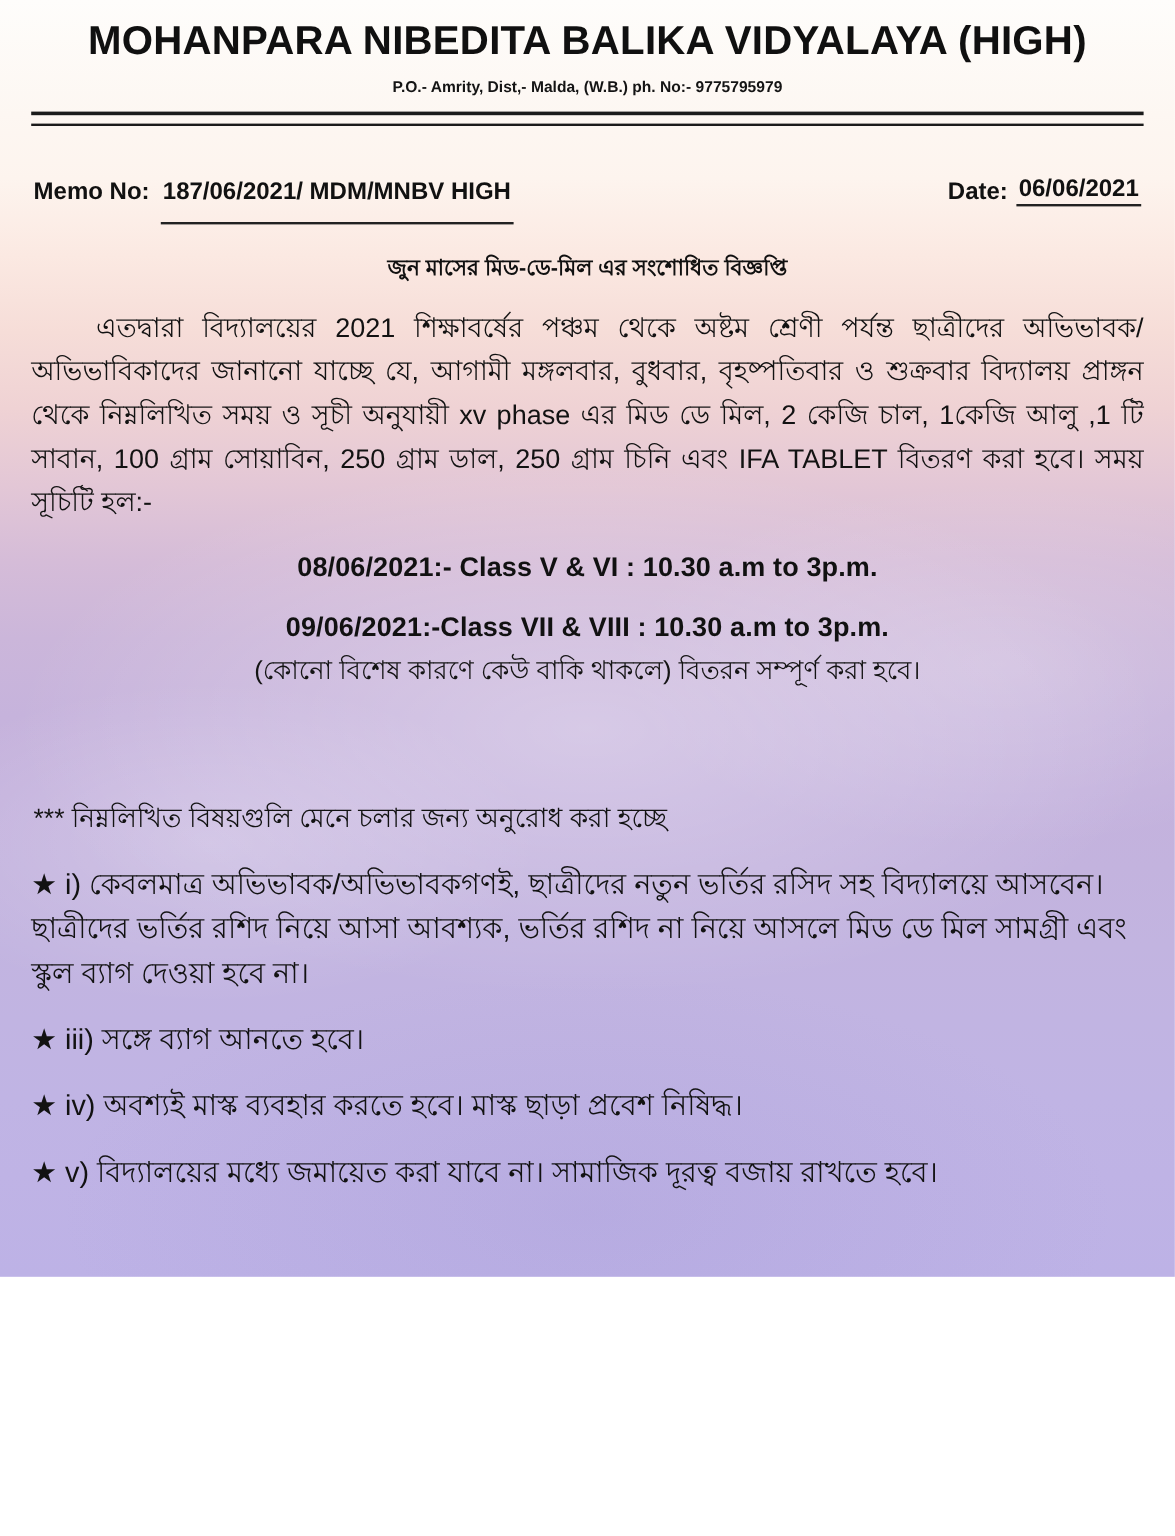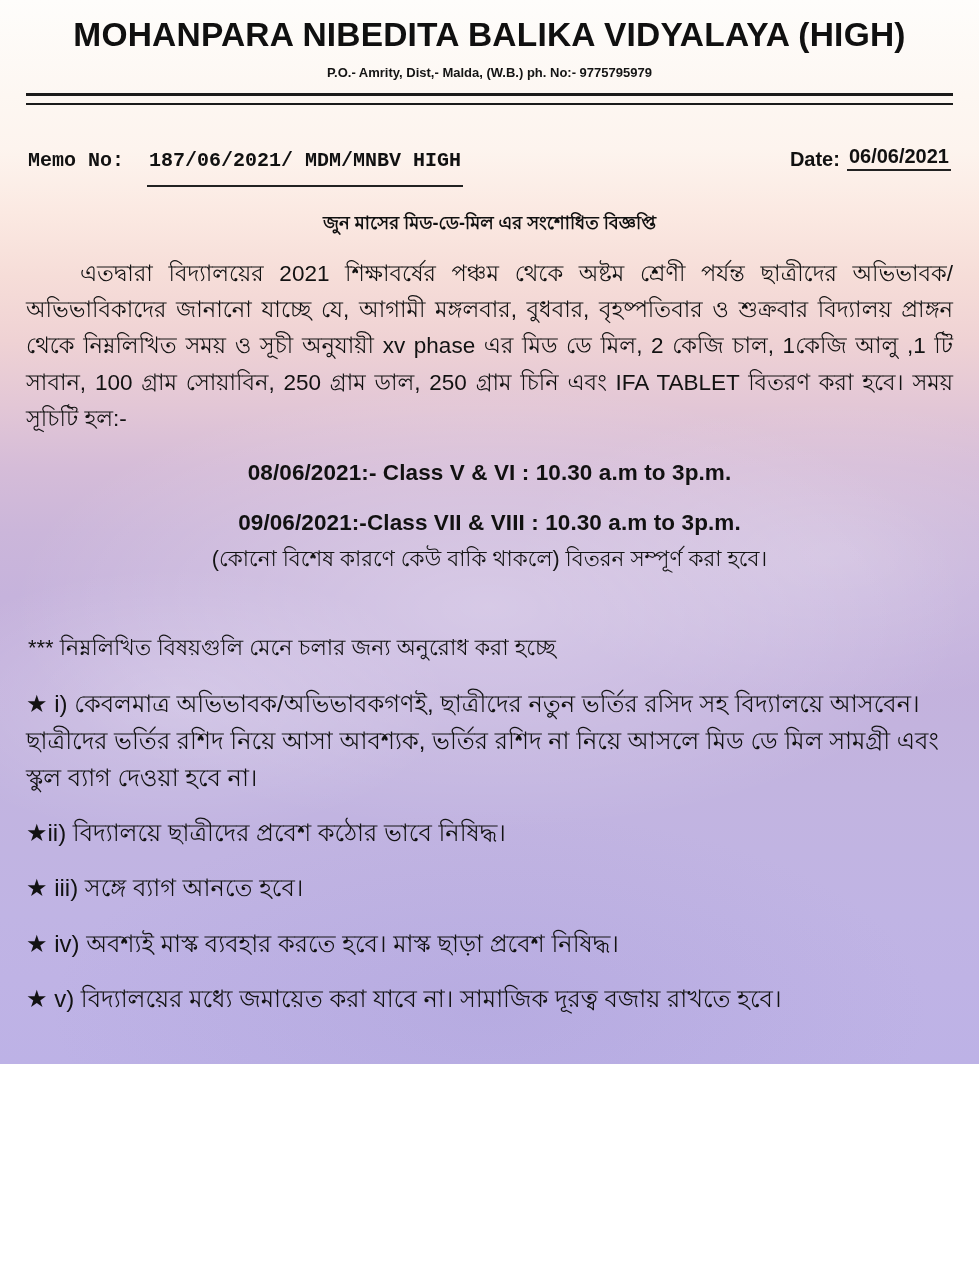--- a/index.html
+++ b/index.html
@@ -87,21 +87,21 @@
   
   .memo-row {
     display: flex;
     justify-content: space-between;
     align-items: baseline;
     margin: 12px 6px 0 6px;
     font-size: 20px;
     font-weight: 700;
     color: #111;
   }
-  .memo-left { display: flex; align-items: baseline; gap: 23px; font-family: Liberation Mono, monospace; }
+  .memo-left { display: flex; align-items: baseline; gap: 9px; }
   .memo-value {
     border-bottom: 2px solid #222;
     padding: 0 2px 13px 2px;
     margin-top: 32px;
   }
   .memo-right { display: flex; align-items: flex-end; gap: 7px; }
   .date-value { border-bottom: 2px solid #222; padding: 0 2px 1px 2px; }
 
   
   .subject {
@@ -135,21 +135,21 @@
   }
   .sched-line.tight { margin-bottom: 4px; }
   .sched-note {
     font-size: 21.5px;
     color: #141414;
     margin: 6px 0 0 0;
     text-align: center;
   }
 
   
-  .instructions { margin-top: 52px; }
+  .instructions { margin-top: 86px; }
   .instr-head {
     font-size: 22px;
     color: #121212;
     margin: 0 0 6px 6px;
   }
   .instr-item {
     font-size: 24px;
     line-height: 1.55;
     color: #121212;
     margin: 18px 4px 0 4px;
@@ -183,20 +183,19 @@
 
     <div class="schedule">
       <div class="sched-line">08/06/2021:- Class V &amp; VI  : 10.30 a.m to 3p.m.</div>
       <div class="sched-line tight">09/06/2021:-Class VII &amp; VIII  : 10.30 a.m to 3p.m.</div>
       <div class="sched-note">(কোনো বিশেষ কারণে কেউ বাকি থাকলে) বিতরন সম্পূর্ণ  করা হবে।</div>
     </div>
 
     <div class="instructions">
       <div class="instr-head">*** নিম্নলিখিত বিষয়গুলি মেনে চলার জন্য অনুরোধ করা হচ্ছে</div>
       <div class="instr-item">★ i) কেবলমাত্র অভিভাবক/অভিভাবকগণই,  ছাত্রীদের নতুন ভর্তির রসিদ সহ বিদ্যালয়ে আসবেন। ছাত্রীদের ভর্তির রশিদ নিয়ে আসা আবশ্যক, ভর্তির রশিদ না নিয়ে আসলে মিড ডে মিল সামগ্রী এবং স্কুল ব্যাগ দেওয়া হবে না।</div>
-      <div class="instr-item">★ii) বিদ্যালয়ে ছাত্রীদের প্রবেশ কঠোর ভাবে নিষিদ্ধ।</div>
       <div class="instr-item">★ iii) সঙ্গে ব্যাগ আনতে হবে।</div>
       <div class="instr-item">★ iv) অবশ্যই মাস্ক ব্যবহার করতে হবে। মাস্ক ছাড়া প্রবেশ নিষিদ্ধ।</div>
       <div class="instr-item">★ v) বিদ্যালয়ের মধ্যে জমায়েত করা যাবে না। সামাজিক দূরত্ব বজায় রাখতে হবে।</div>
     </div>
 
   </div>
 </div>
 
 </body></html>

